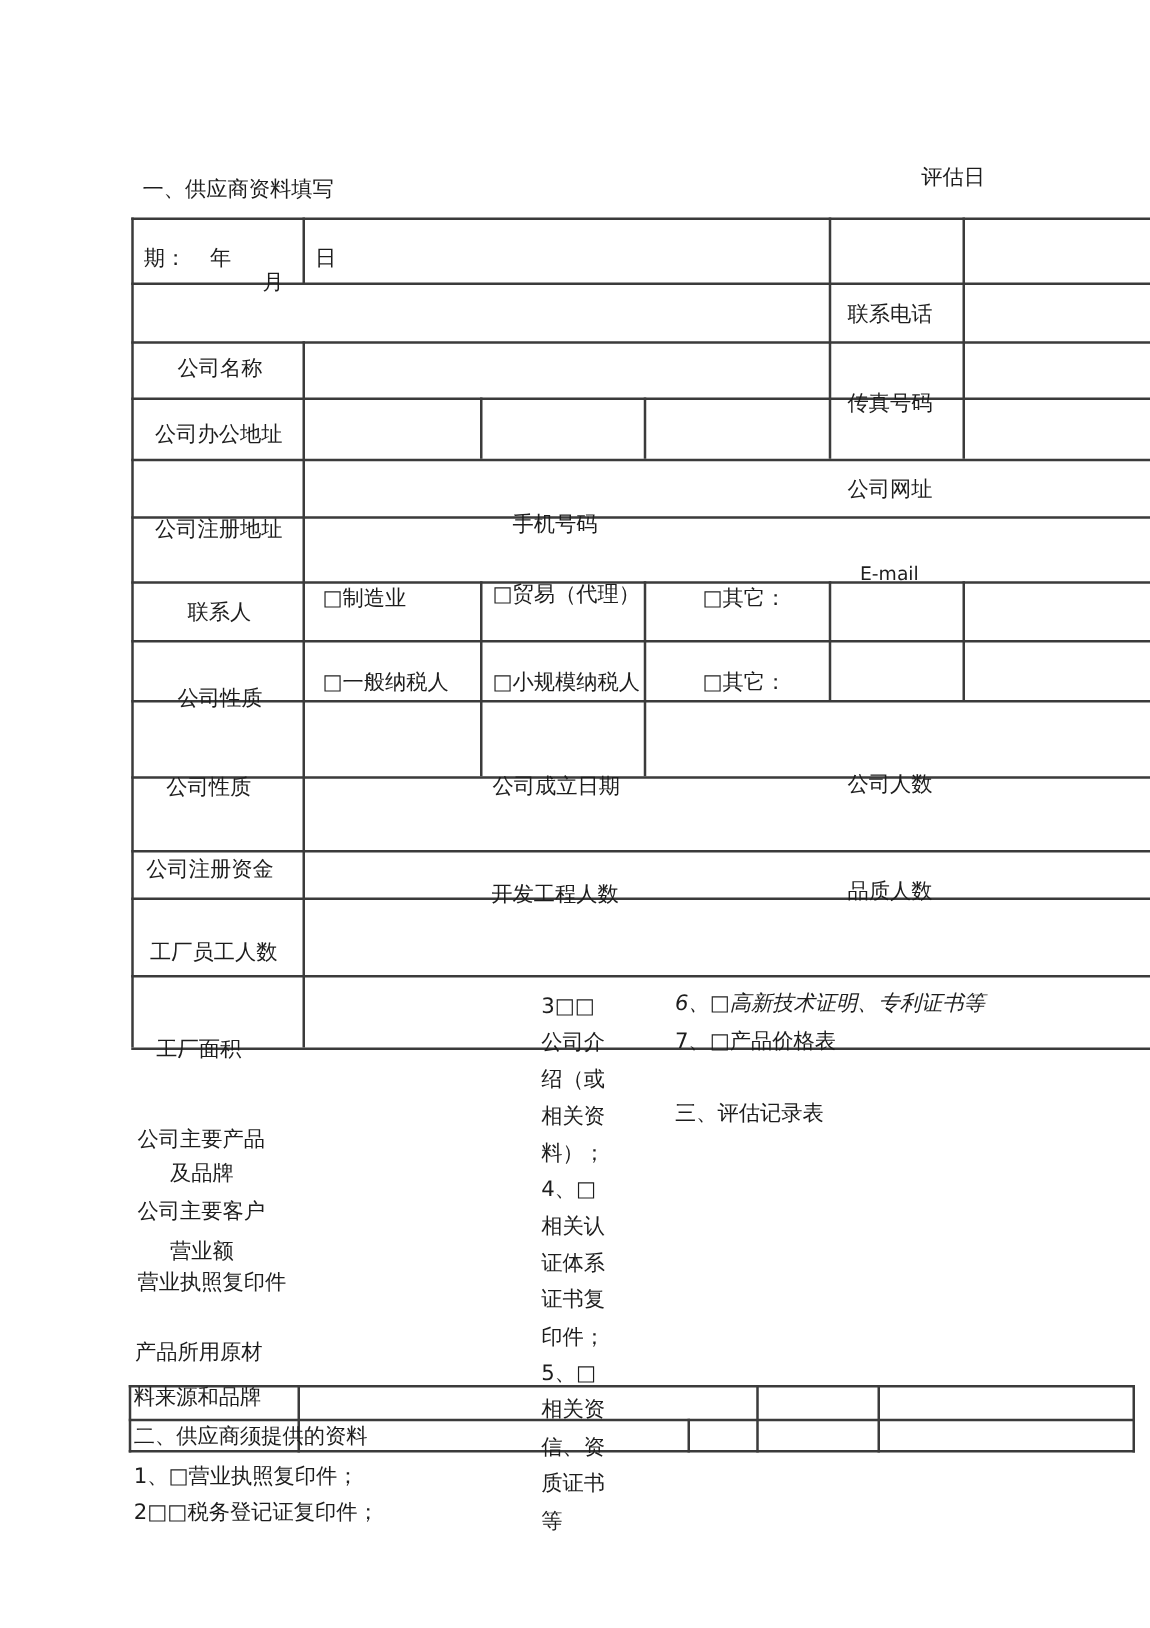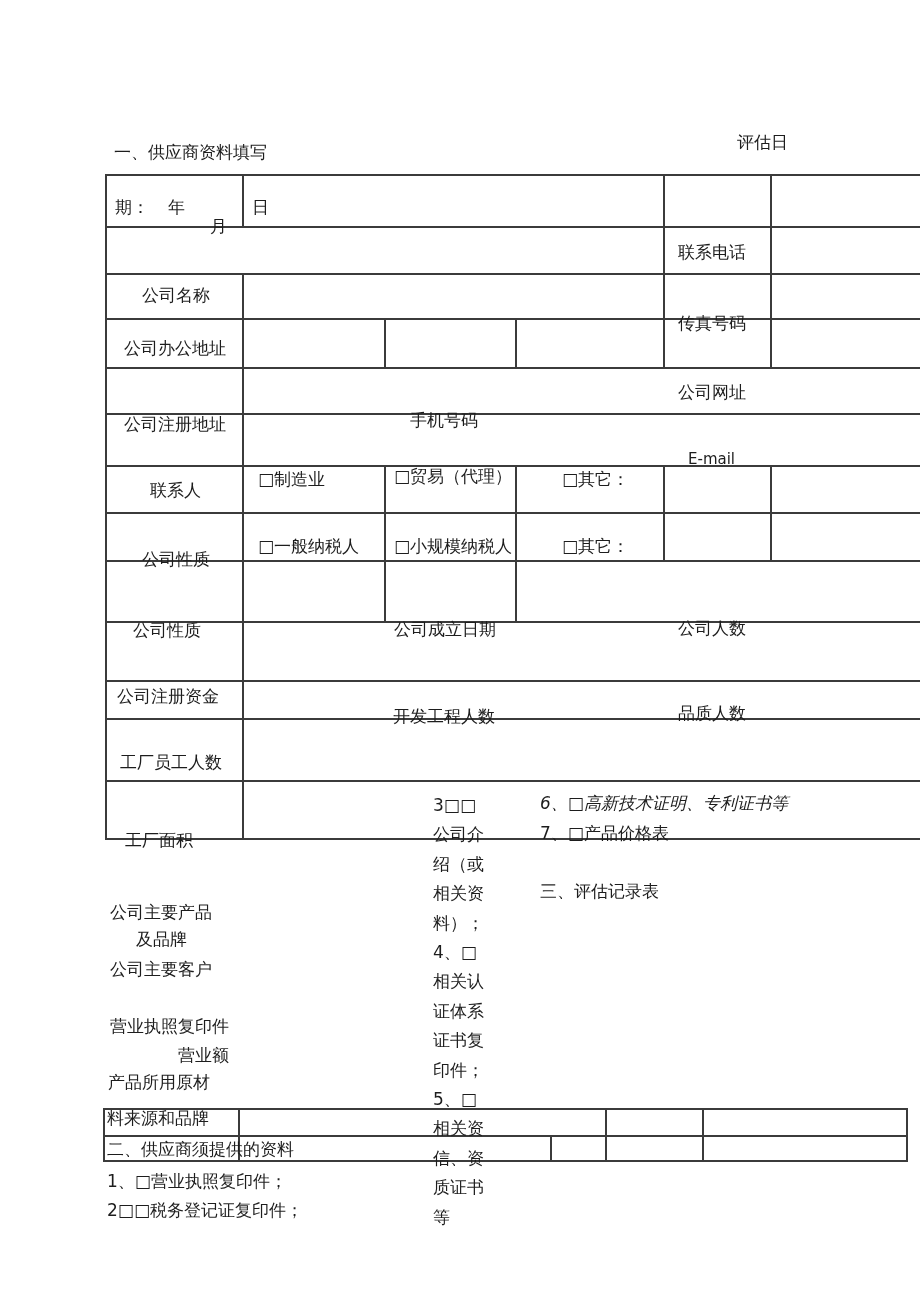--- a/index.html
+++ b/index.html
@@ -89,21 +89,21 @@
   <div class="t" style="left:393px;top:687px;margin-top:20px;">开发工程人数</div>
   <div class="t" style="left:678px;top:704px;">品质人数</div>
 
   <div class="t" style="left:120px;top:753px;">工厂员工人数</div>
   <div class="t" style="left:125px;top:831px;">工厂面积</div>
 
   <div class="t" style="left:110px;top:903px;">公司主要产品</div>
   <div class="t" style="left:136px;top:930px;">及品牌</div>
   <div class="t" style="left:110px;top:960px;">公司主要客户</div>
   <div class="t" style="left:110px;top:1017px;">营业执照复印件</div>
-  <div class="t" style="left:136px;top:1046px;margin-left:42px;">营业额</div>
+  <div class="t" style="left:136px;top:992px;">营业额</div>
   <div class="t" style="left:108px;top:1073px;">产品所用原材</div>
   <div class="t" style="left:107px;top:1109px;">料来源和品牌</div>
 
   <div class="t" style="left:107px;top:1140px;text-align:right;">二、供应商须提供的资料</div>
   <div class="t" style="left:107px;top:1172px;">1、□营业执照复印件；</div>
   <div class="t" style="left:107px;top:1201px;">2□□税务登记证复印件；</div>
 
   <div class="wrapcol">
     <div class="ln">3□□</div>
     <div class="ln">公司介</div>

